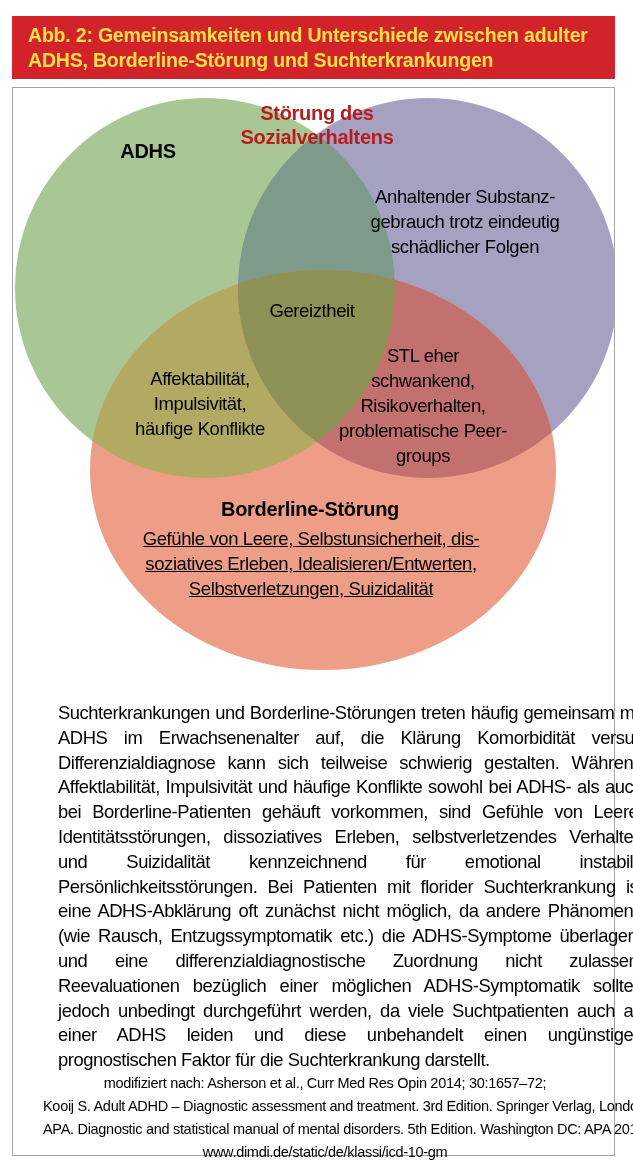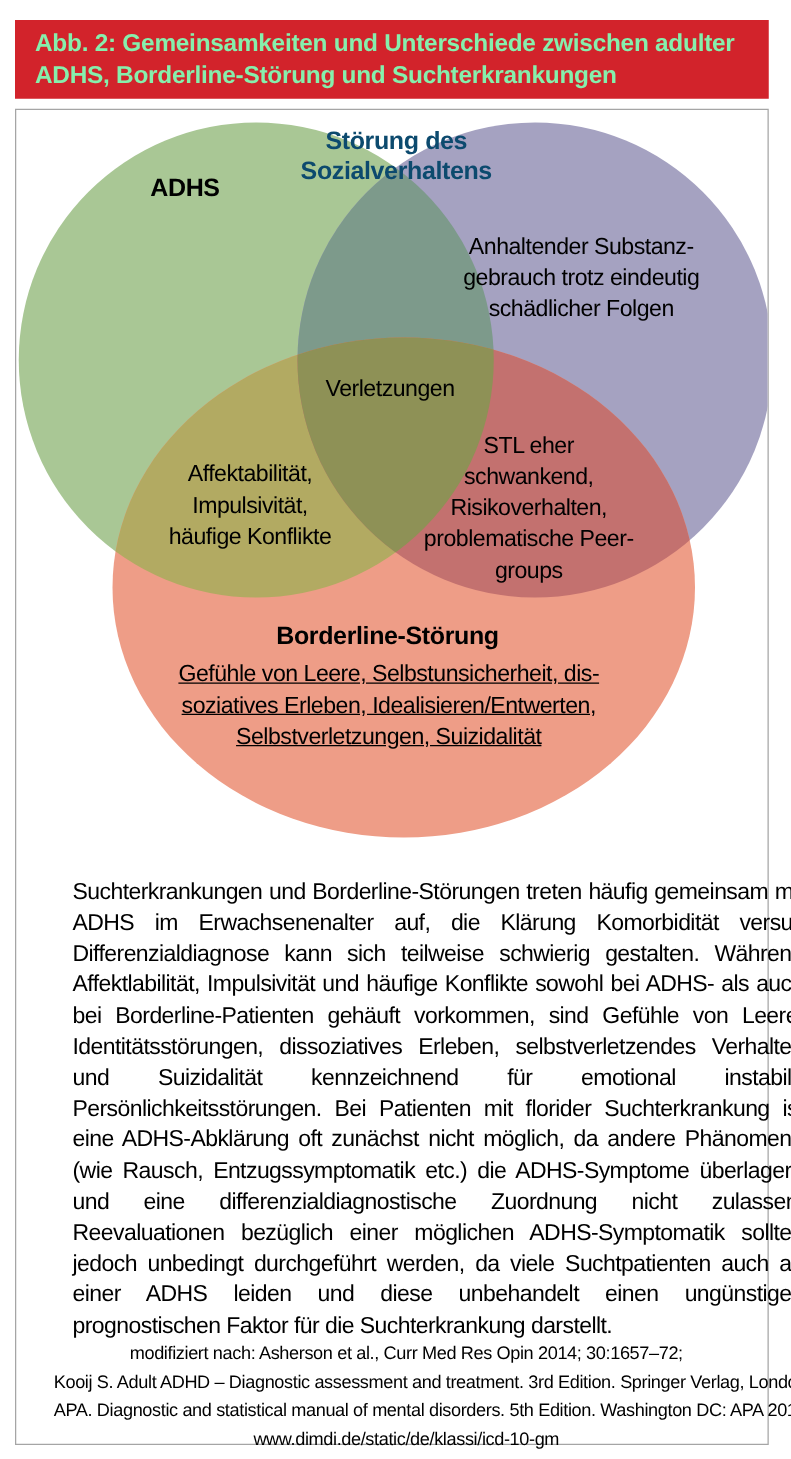--- a/index.html
+++ b/index.html
@@ -46,21 +46,21 @@
   .sources {
     position:absolute; left:30px; right:7px; top:984px;
     font-size:14.5px; line-height:23px; letter-spacing:-0.3px;
     text-align:center; white-space:nowrap;
   }
 </style>
 </head>
 <body>
 
 <div class="header-bar" style="background-color: rgb(210, 35, 43);">
-  <div class="header-title" style="color: #86efac;">Abb. 2: Gemeinsamkeiten und Unterschiede zwischen adulter<br>ADHS, Borderline-Störung und Suchterkrankungen</div>
+  <div class="header-title" style="color: #fde047;">Abb. 2: Gemeinsamkeiten und Unterschiede zwischen adulter<br>ADHS, Borderline-Störung und Suchterkrankungen</div>
 </div>
 
 <div class="figure-box">
 
   <svg class="venn-svg" width="601" height="600" viewBox="0 0 601 600">
     <defs>
       <clipPath id="clipGreen">
           <circle cx="192" cy="200" r="190"></circle>
         </clipPath>
       <clipPath id="clipPurple">
@@ -75,28 +75,28 @@
       <ellipse cx="310" cy="382" rx="233" ry="200" fill="#b2aa62"></ellipse>
     </g>
     <g clip-path="url(#clipPurple)">
       <ellipse cx="310" cy="382" rx="233" ry="200" fill="#c3716f"></ellipse>
       <g clip-path="url(#clipGreen)">
         <ellipse cx="310" cy="382" rx="233" ry="200" fill="#8e9156"></ellipse>
       </g>
     </g>
   </svg>
 
-  <div class="venn-label vt-bold lbl-social" style="color: #0c4a6e;">Störung des<br>Sozialverhaltens</div>
+  <div class="venn-label vt-bold lbl-social" style="color: #b91c1c;">Störung des<br>Sozialverhaltens</div>
 
   <div class="venn-label vt-bold lbl-adhs-title">ADHS</div>
 
   <div class="venn-label vt-body lbl-sucht-body">Anhaltender Substanz-<br>gebrauch trotz eindeutig<br>schädlicher Folgen</div>
 
 
-  <div class="venn-label vt-body lbl-center">Verletzungen</div>
+  <div class="venn-label vt-body lbl-center">Gereiztheit</div>
 
   <div class="venn-label vt-body lbl-olive">Affektabilität,<br>Impulsivität,<br>häufige Konflikte</div>
 
   <div class="venn-label vt-bold lbl-bpd-title">Borderline-Störung</div>
 
   <div class="venn-label vt-body lbl-dusty">STL eher<br>schwankend,<br>Risikoverhalten,<br>problematische Peer-<br>groups</div>
   <div class="venn-label vt-body lbl-bpd-body">Gefühle von Leere, Selbstunsicherheit, dis-<br>soziatives Erleben, Idealisieren/Entwerten,<br>Selbstverletzungen, Suizidalität</div>
 
   <div class="body-paragraph">Suchterkrankungen und Borderline-Störungen treten häufig gemeinsam mit ADHS im Erwachsenenalter auf, die Klärung Komorbidität versus Differenzialdiagnose kann sich teilweise schwierig gestalten. Während Affektlabilität, Impulsivität und häufige Konflikte sowohl bei ADHS- als auch bei Borderline-Patienten gehäuft vorkommen, sind Gefühle von Leere, Identitätsstörungen, dissoziatives Erleben, selbstverletzendes Verhalten und Suizidalität kennzeichnend für emotional instabile Persönlichkeitsstörungen. Bei Patienten mit florider Suchterkrankung ist eine ADHS-Abklärung oft zunächst nicht möglich, da andere Phänomene (wie Rausch, Entzugssymptomatik etc.) die ADHS-Symptome überlagern und eine differenzialdiagnostische Zuordnung nicht zulassen. Reevaluationen bezüglich einer möglichen ADHS-Symptomatik sollten jedoch unbedingt durchgeführt werden, da viele Suchtpatienten auch an einer ADHS leiden und diese unbehandelt einen ungünstigen prognostischen Faktor für die Suchterkrankung darstellt.</div>
 

